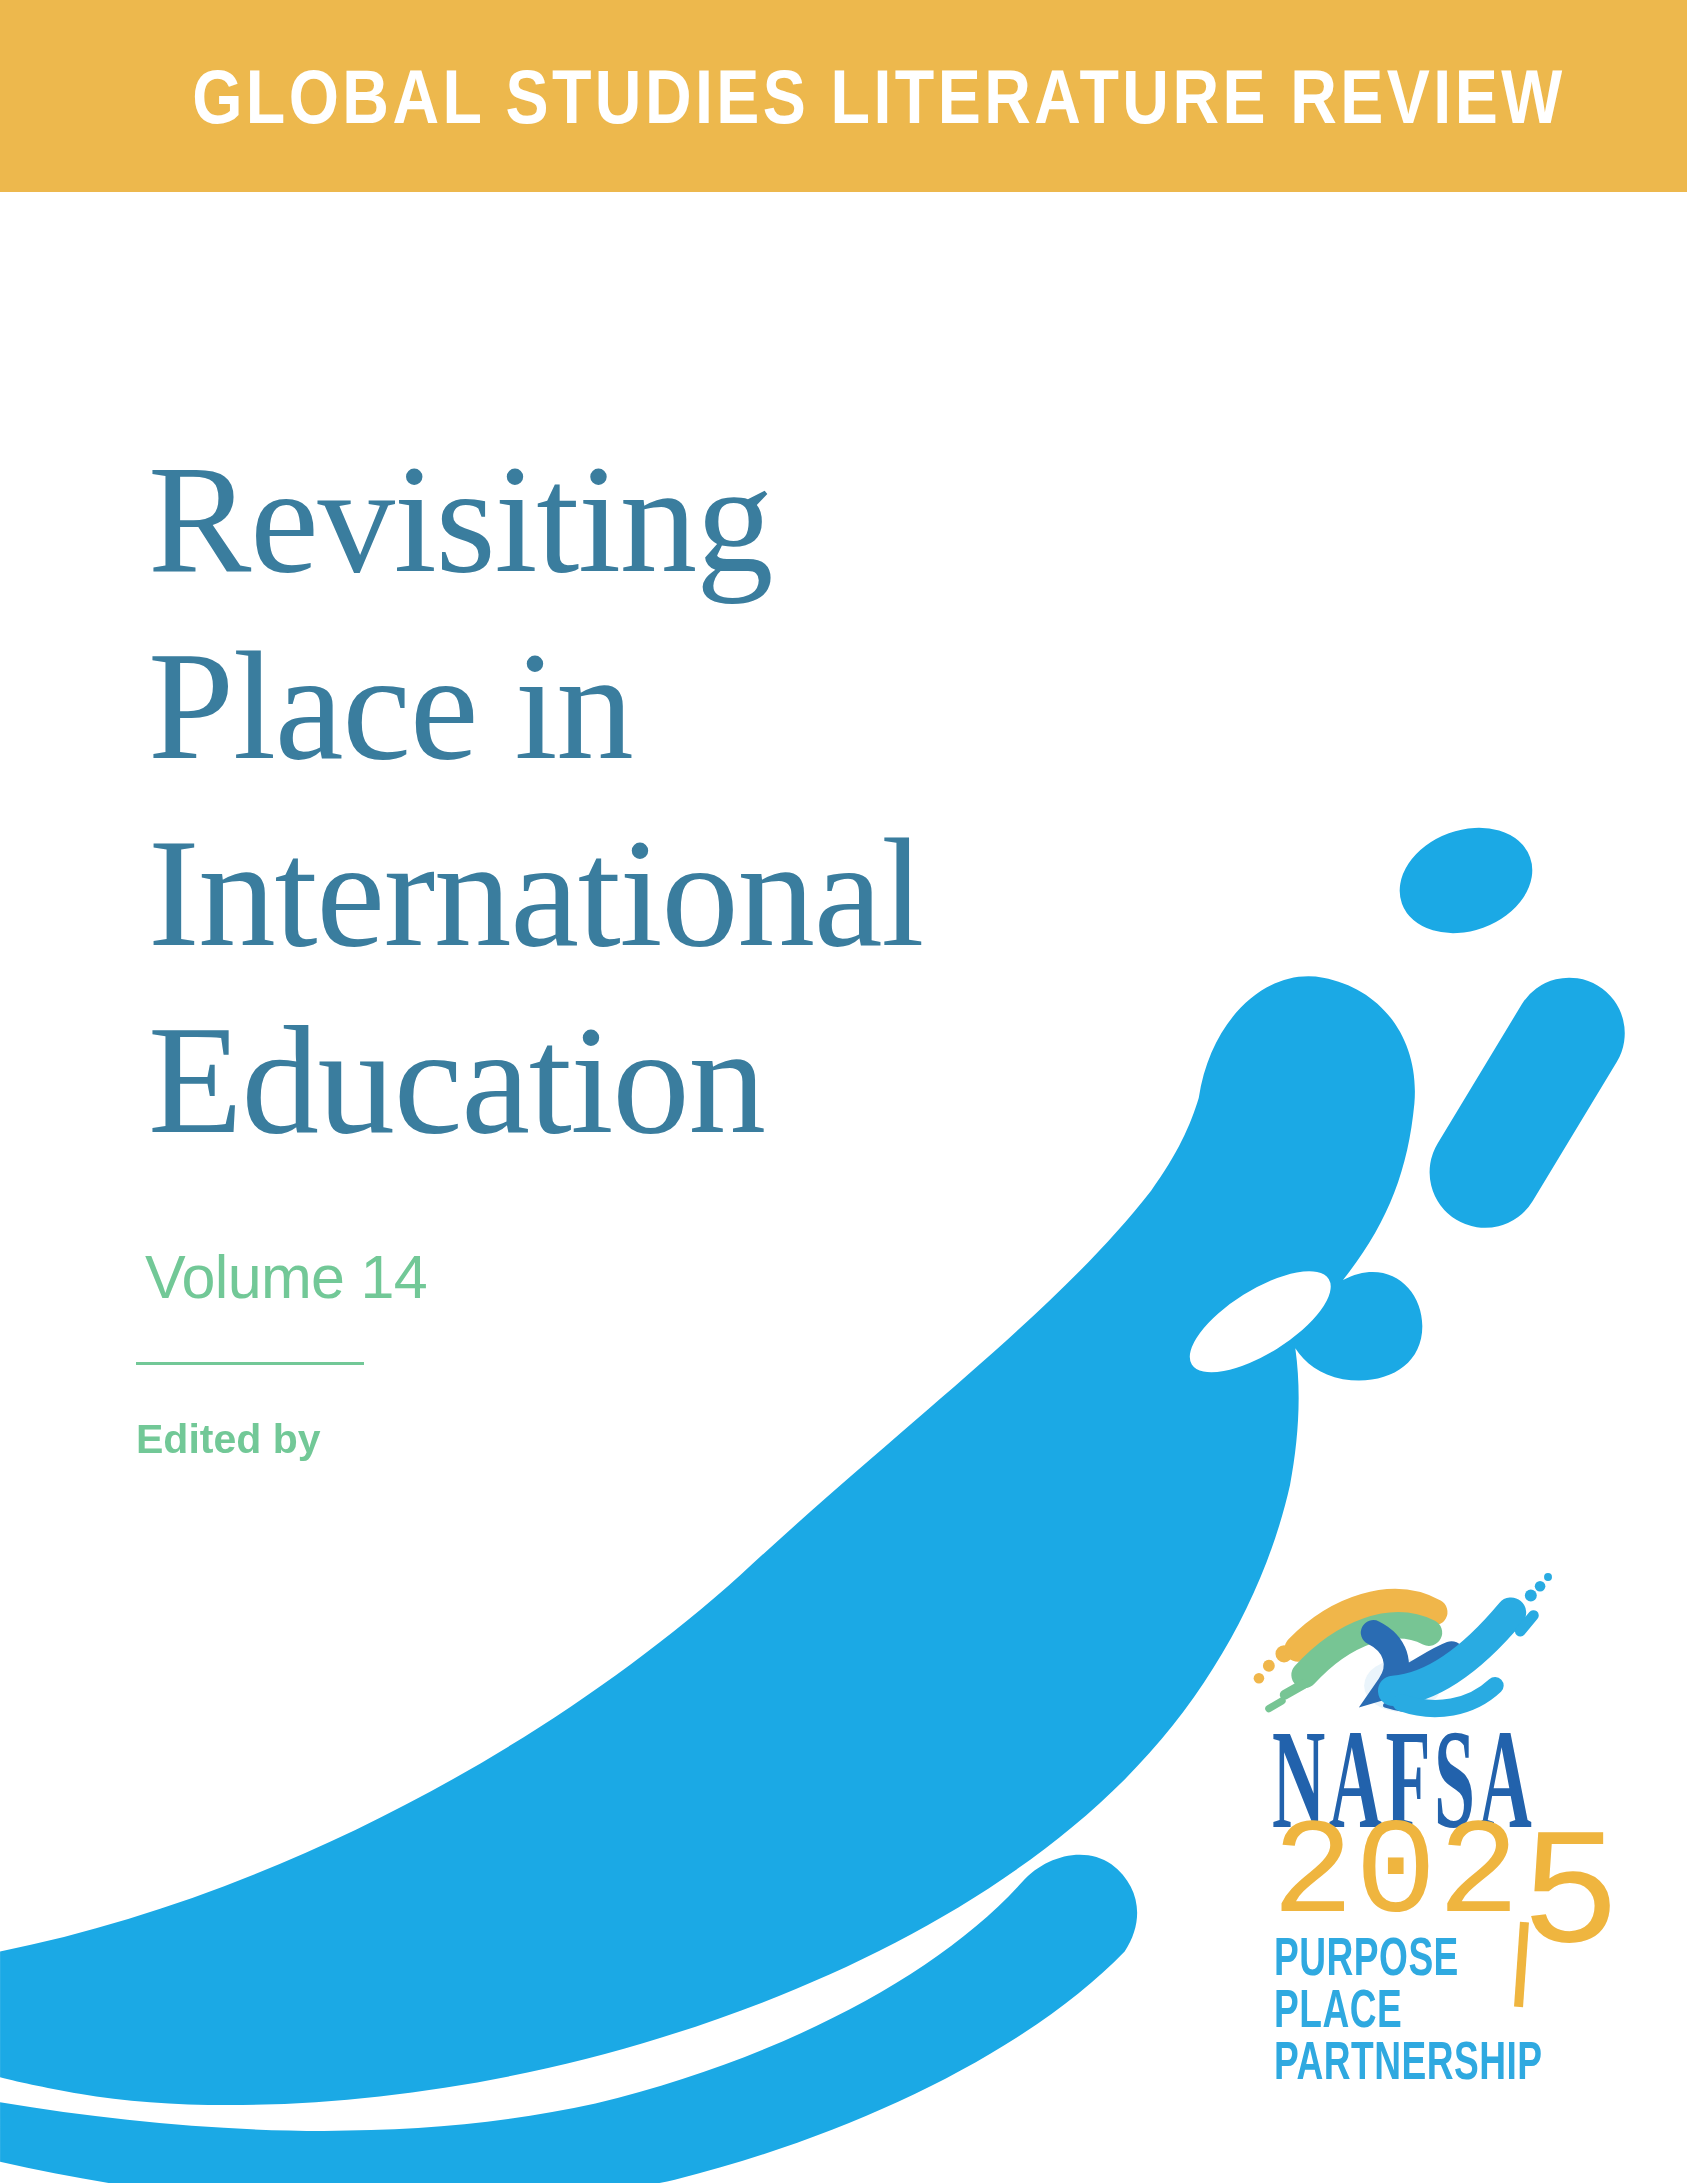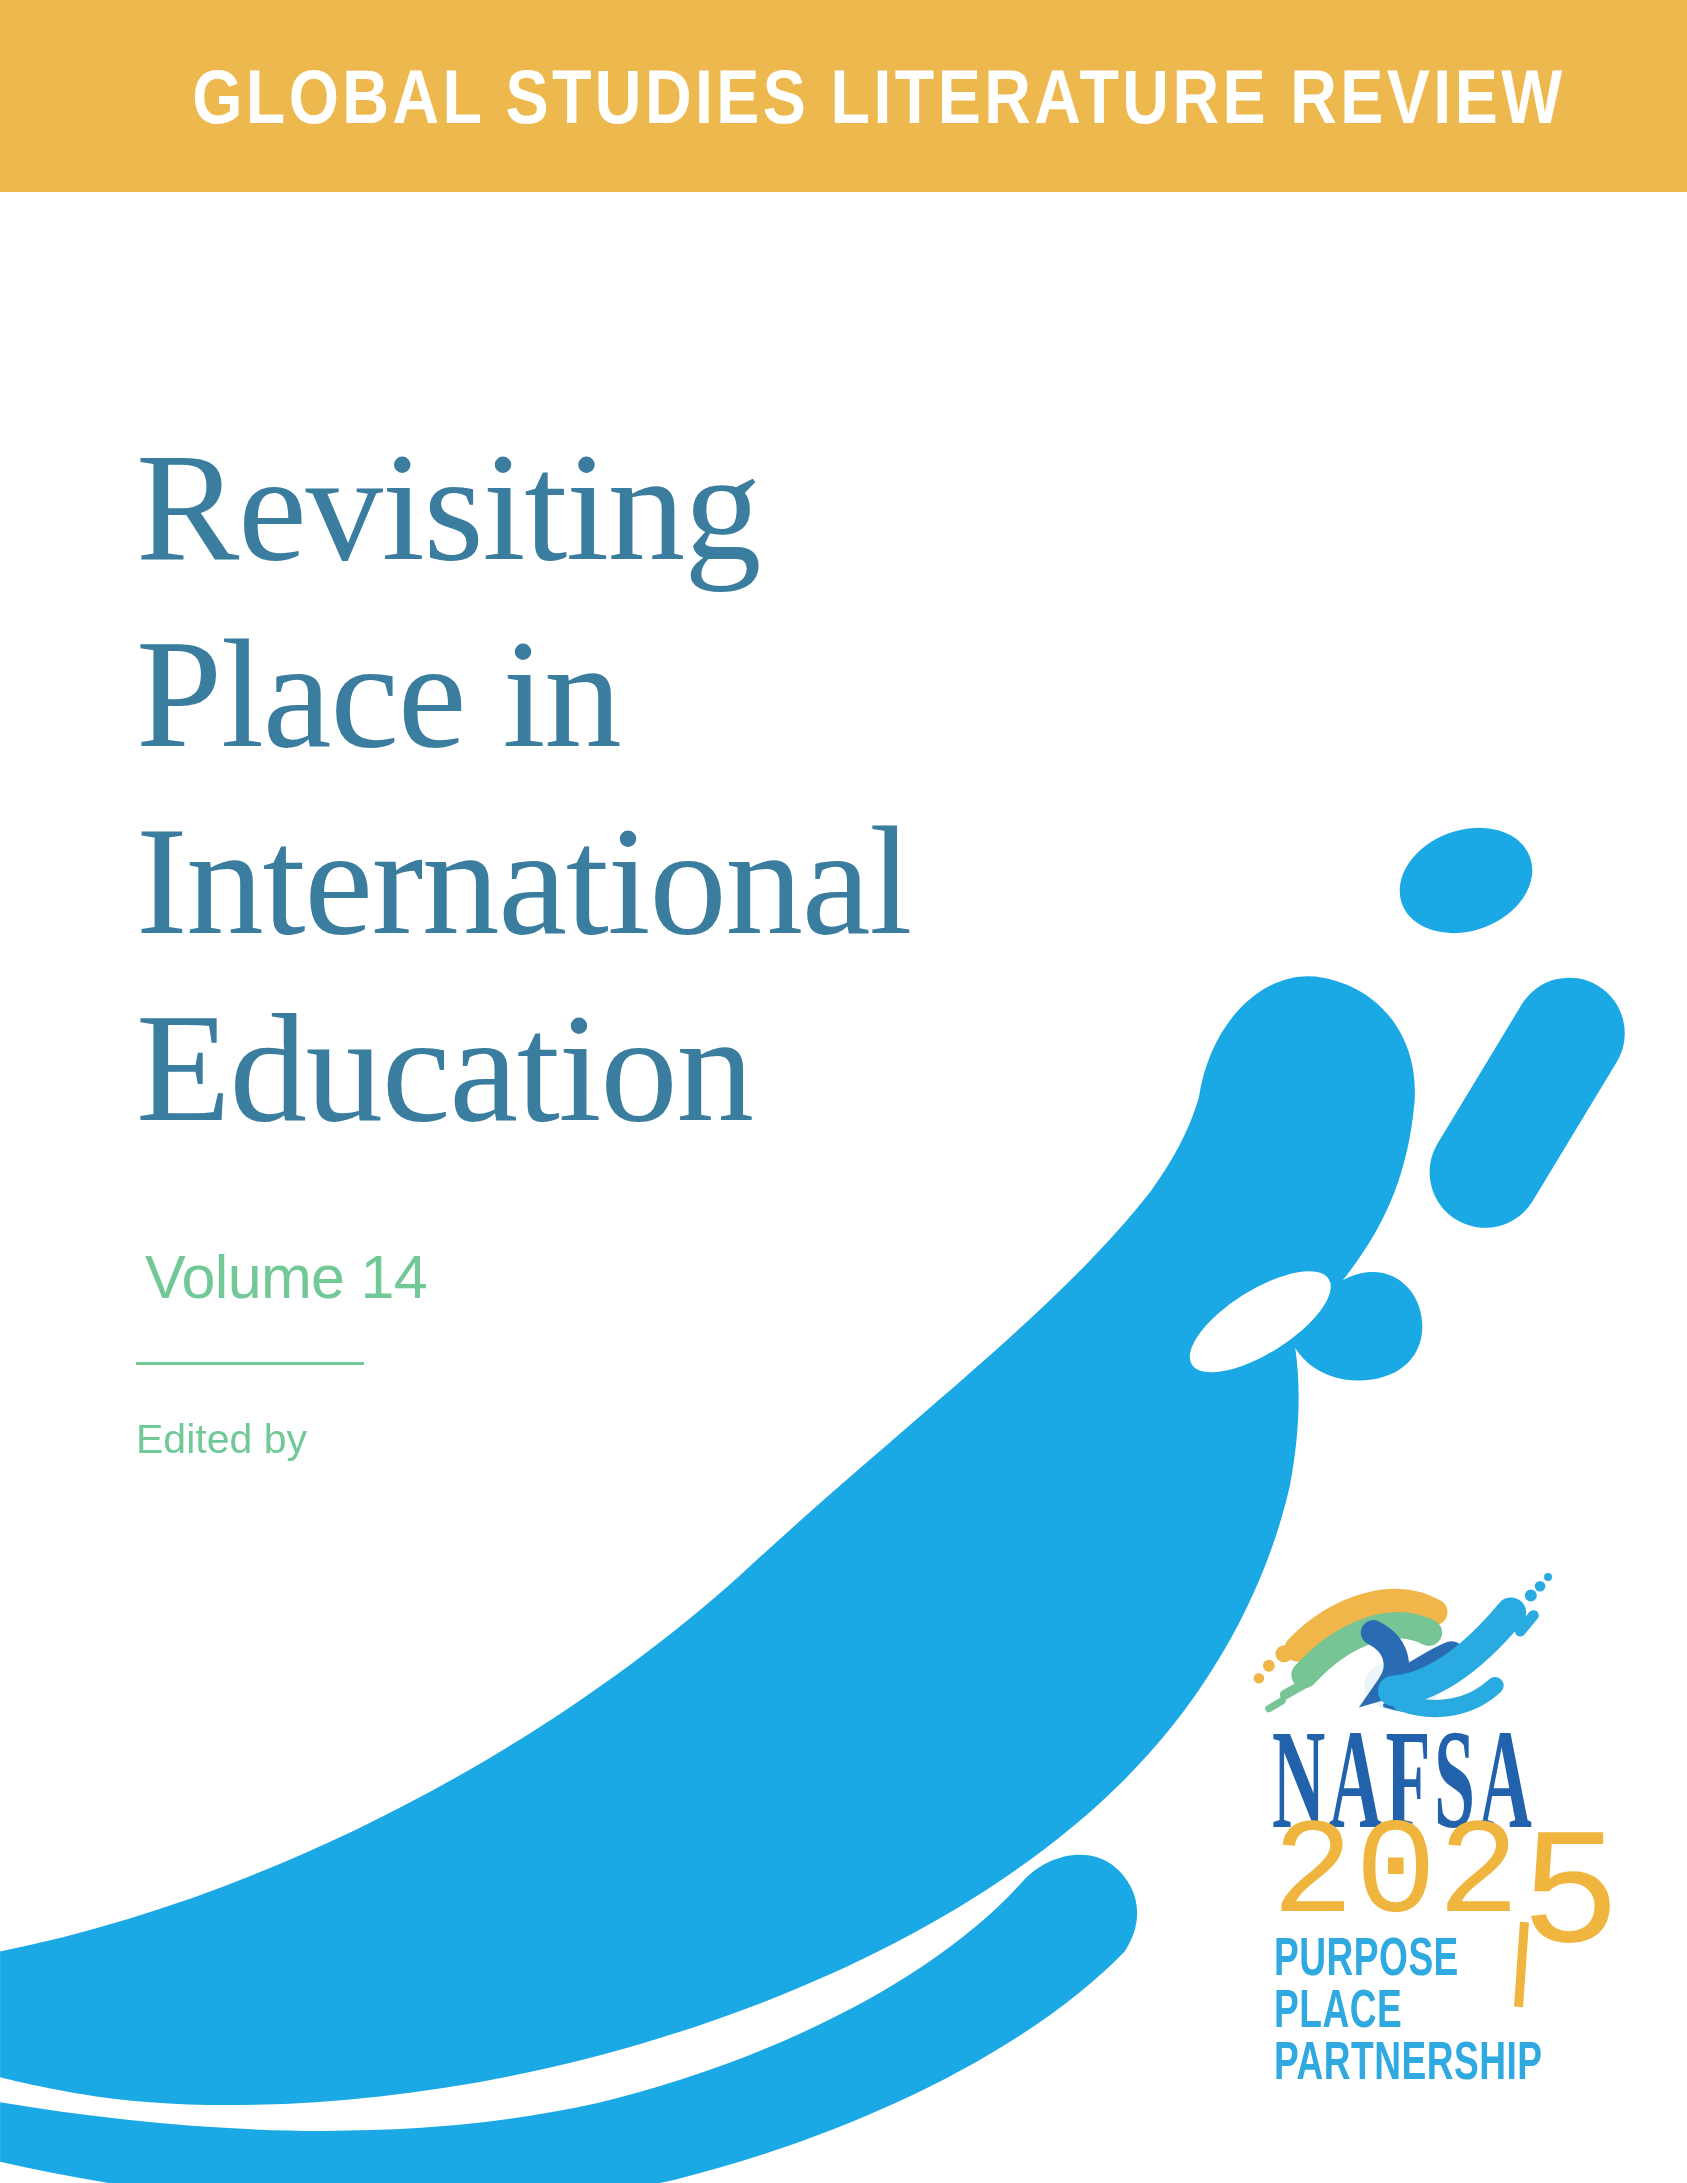--- a/index.html
+++ b/index.html
@@ -45,21 +45,21 @@
     font-size:61px;font-weight:normal;
     letter-spacing:-0.7px;
     color:#72C897;
   }
   #divider{
     left:136px;top:1362px;width:228px;height:3.3px;
     background:#72C897;
   }
   #editor{
     left:136px;top:1409px;
-    font-size:41px;font-weight:normal;
+    font-size:41px;font-weight:bold;
     line-height:60px;
     color:#72C897;
     white-space:nowrap;
   }
 
   
   #splash-svg{left:0;top:0;}
 
   
   #nafsa-org{
@@ -164,21 +164,21 @@
     <circle cx="2314" cy="2412" r="9" fill="#29ABE2" stroke="none"></circle>
     <circle cx="2328" cy="2398" r="8" fill="#29ABE2" stroke="none"></circle>
     <circle cx="2340" cy="2384" r="6" fill="#29ABE2" stroke="none"></circle>
   </g>
 </svg>
 
 <header id="banner" class="abs">
   <span class="banner-text">GLOBAL STUDIES LITERATURE REVIEW</span>
 </header>
 
-<h1 id="cover-title" class="abs" style="margin:4px;font-weight:normal;">
+<h1 id="cover-title" class="abs" style="margin:16px;font-weight:normal;">
   <div>Revisiting</div>
   <div>Place in</div>
   <div>International</div>
   <div>Education</div>
 </h1>
 
 <div id="volume" class="abs">Volume 14</div>
 
 <div id="divider" class="abs"></div>
 

